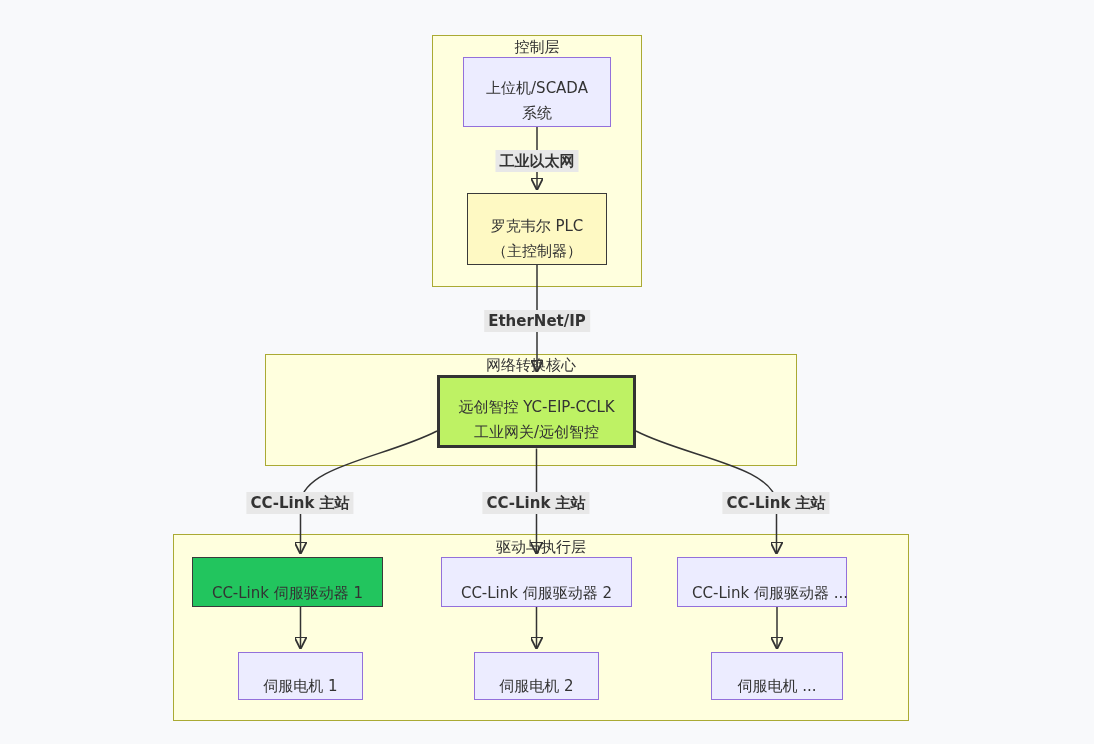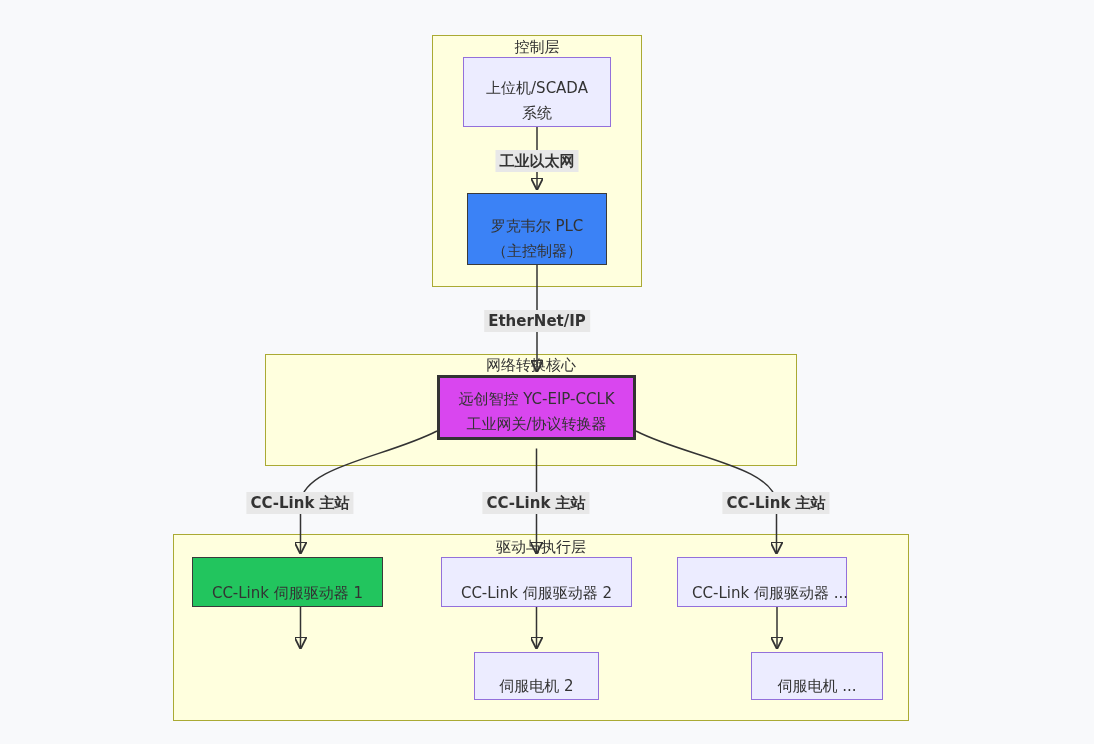--- a/index.html
+++ b/index.html
@@ -61,30 +61,30 @@
     align-items: center;
     justify-content: flex-end;
     font-size: 15px;
     line-height: 25px;
     color: #333333;
     text-align: center;
     white-space: nowrap;
   }
   .node-scada   { left: 463px; top: 57px;  width: 148px; height: 70px; }
   .node-plc     { left: 467px; top: 193px; width: 140px; height: 72px;
-                  background: #3b82f6; border: 1.6px solid #3a3a3a; }
-  .node-gateway { left: 437px; top: 375px; width: 199px; height: 65px;
-                  background: #d946ef; border: 3.5px solid #333333; }
+                  background: #fef9c3; border: 1.6px solid #3a3a3a; }
+  .node-gateway { left: 437px; top: 375px; width: 199px; height: 73px;
+                  background: #bef264; border: 3.5px solid #333333; }
   .node-driver1 { left: 192px; top: 557px; width: 191px; height: 50px;
                   background: #22c55e; border: 1.6px solid #3a3a3a; }
   .node-driver2 { left: 441px; top: 557px; width: 191px; height: 50px; }
   .node-driver3 { left: 677px; top: 557px; width: 170px; height: 50px; padding-left: 16px; }
   .node-motor1  { left: 238px; top: 652px; width: 125px; height: 48px; }
   .node-motor2  { left: 474px; top: 652px; width: 125px; height: 48px; }
-  .node-motor3  { left: 711px; top: 652px; width: 132px; height: 48px; margin-left: 40px; }
+  .node-motor3  { left: 711px; top: 652px; width: 132px; height: 48px; }
 
   
   .edge-label {
     position: absolute;
     transform: translateX(-50%);
     background: #e8e8e8;
     color: #333333;
     font-size: 15px;
     line-height: 20px;
     padding: 1px 4px;
@@ -131,33 +131,36 @@
     <span>系统</span>
   </div>
 
   <div class="node node-plc">
     <span>罗克韦尔 PLC</span>
     <span>（主控制器）</span>
   </div>
 
   <div class="node node-gateway">
     <span>远创智控 YC-EIP-CCLK</span>
-    <span>工业网关/协议转换器</span>
+    <span>工业网关/远创智控</span>
   </div>
 
   <div class="node node-driver1">
     <span>CC-Link 伺服驱动器 1</span>
   </div>
   <div class="node node-driver2">
     <span>CC-Link 伺服驱动器 2</span>
   </div>
   <div class="node node-driver3">
     <span>CC-Link 伺服驱动器 ...</span>
   </div>
 
+  <div class="node node-motor1">
+    <span>伺服电机 1</span>
+  </div>
   <div class="node node-motor2">
     <span>伺服电机 2</span>
   </div>
   <div class="node node-motor3">
     <span>伺服电机 ...</span>
   </div>
 
   <span class="edge-label lbl-ethernet">工业以太网</span>
   <span class="edge-label lbl-ethernet-ip">EtherNet/IP</span>
   <span class="edge-label lbl-cclink-1">CC-Link 主站</span>

